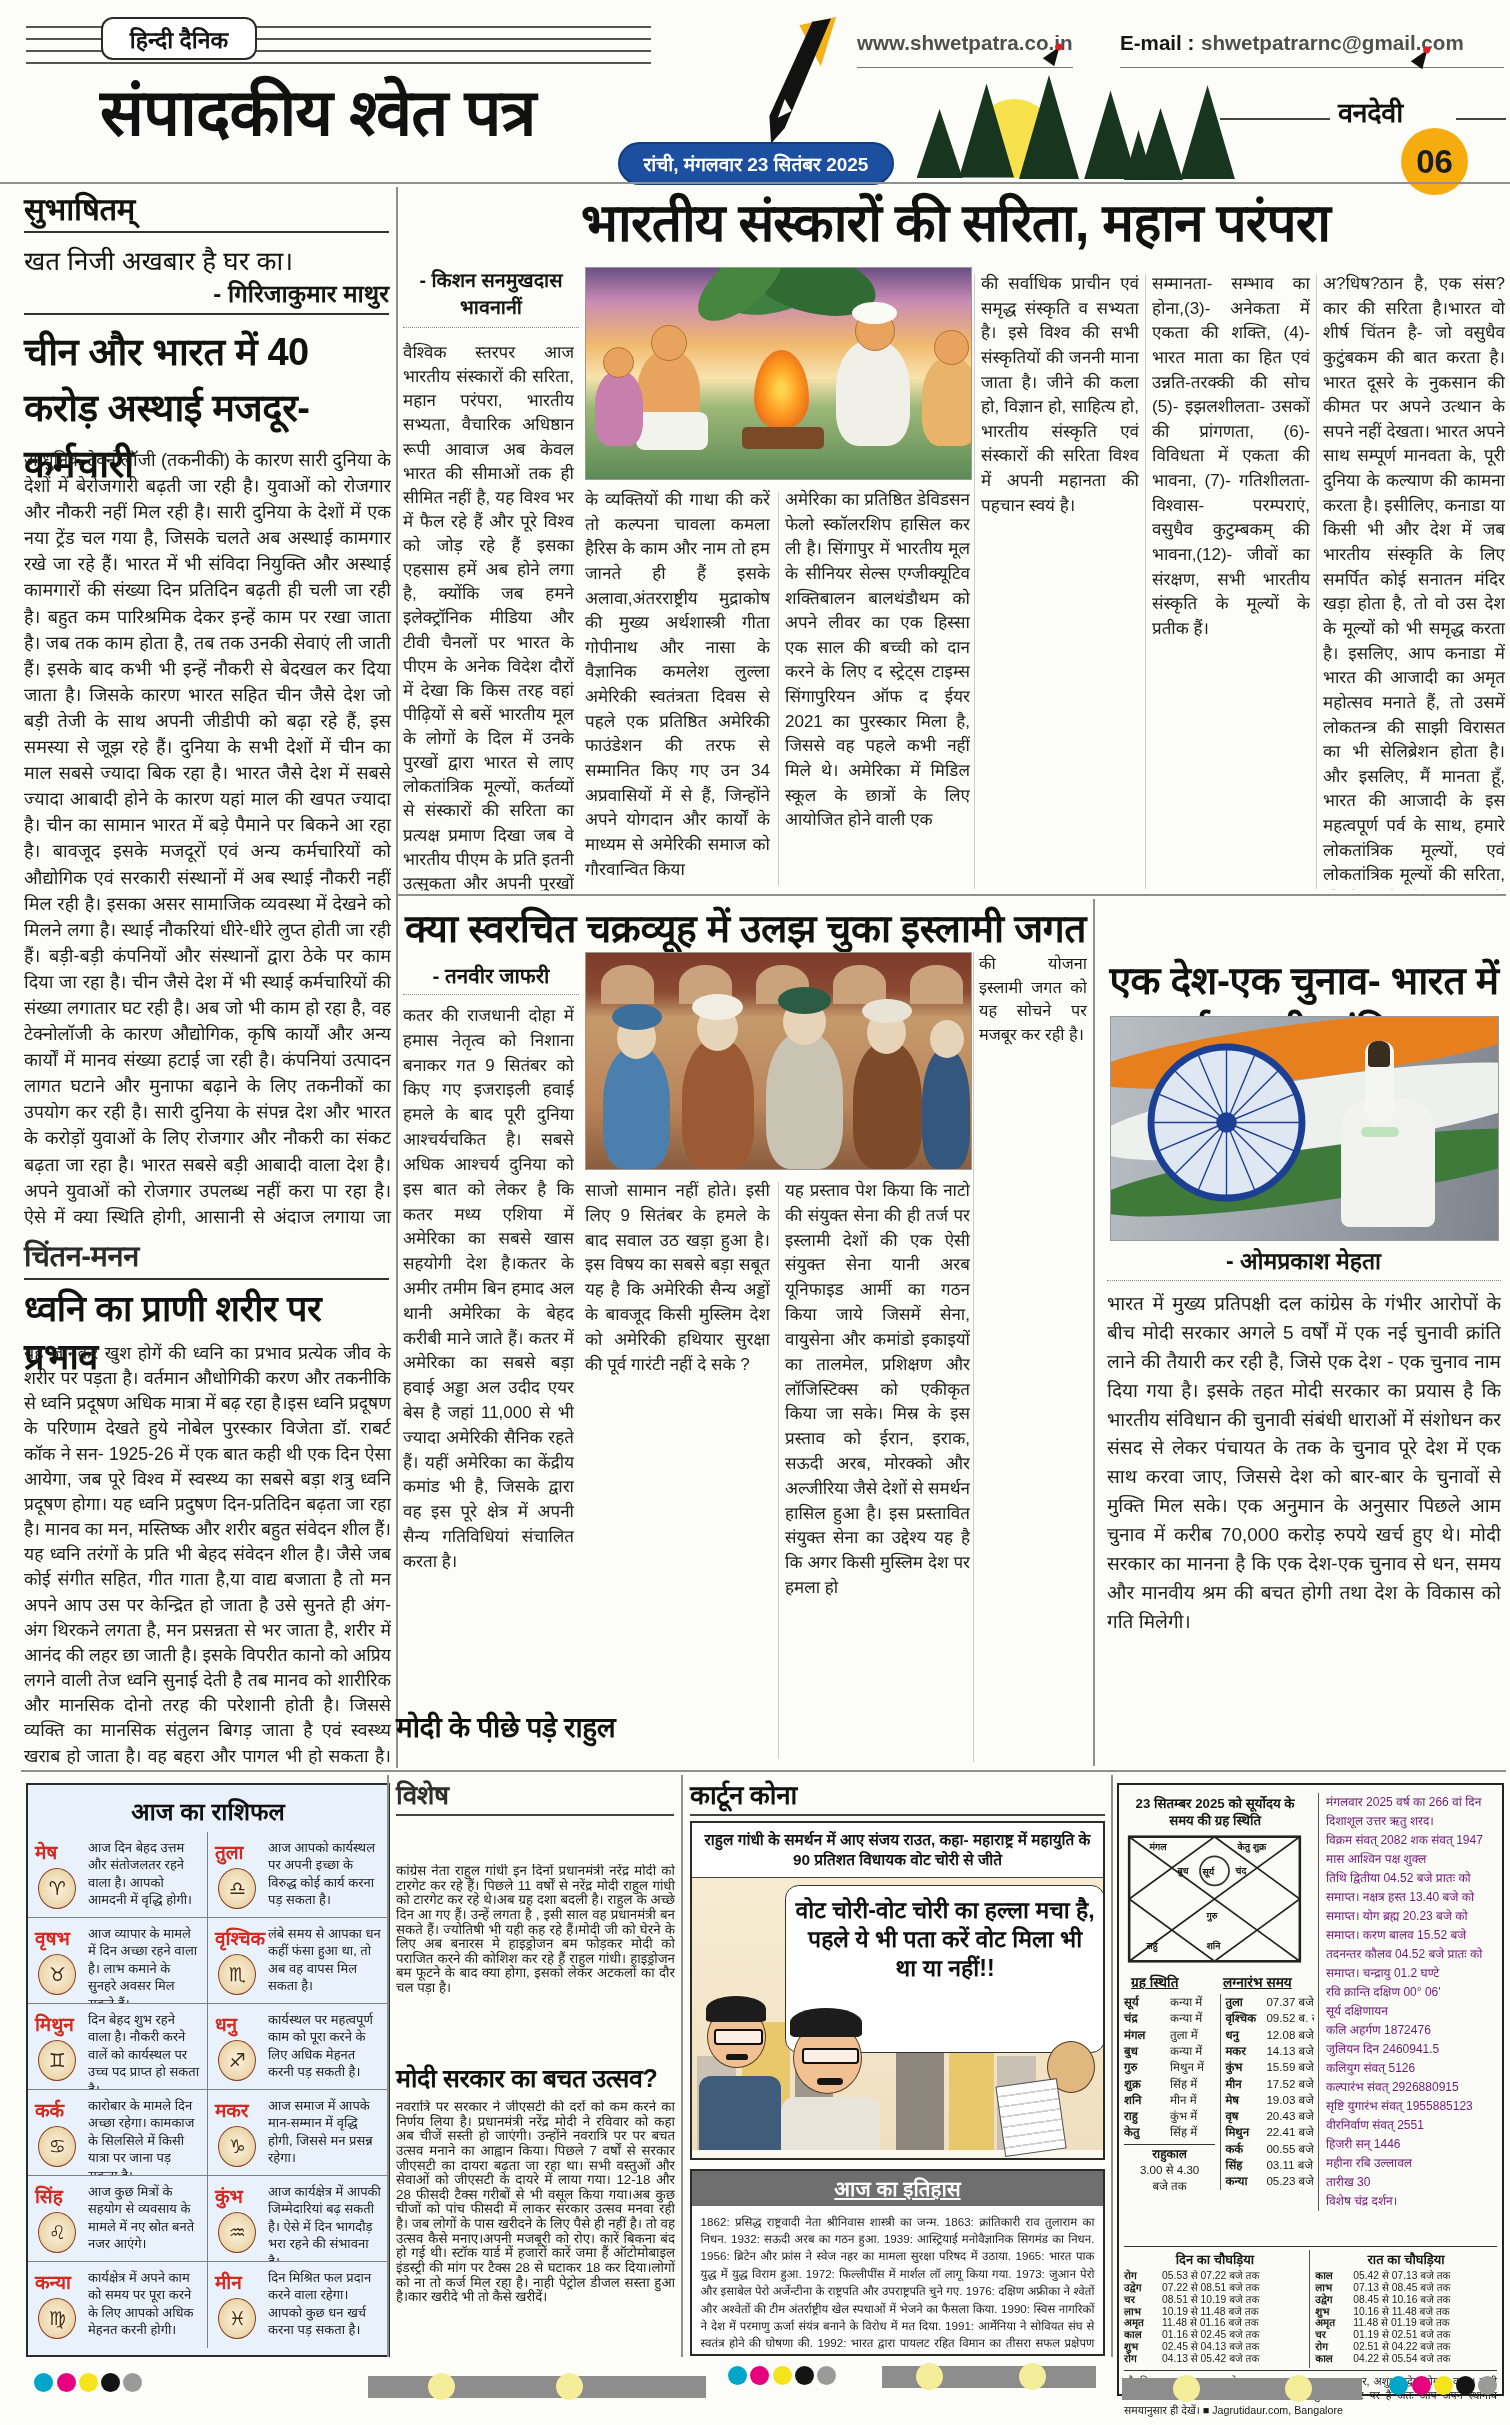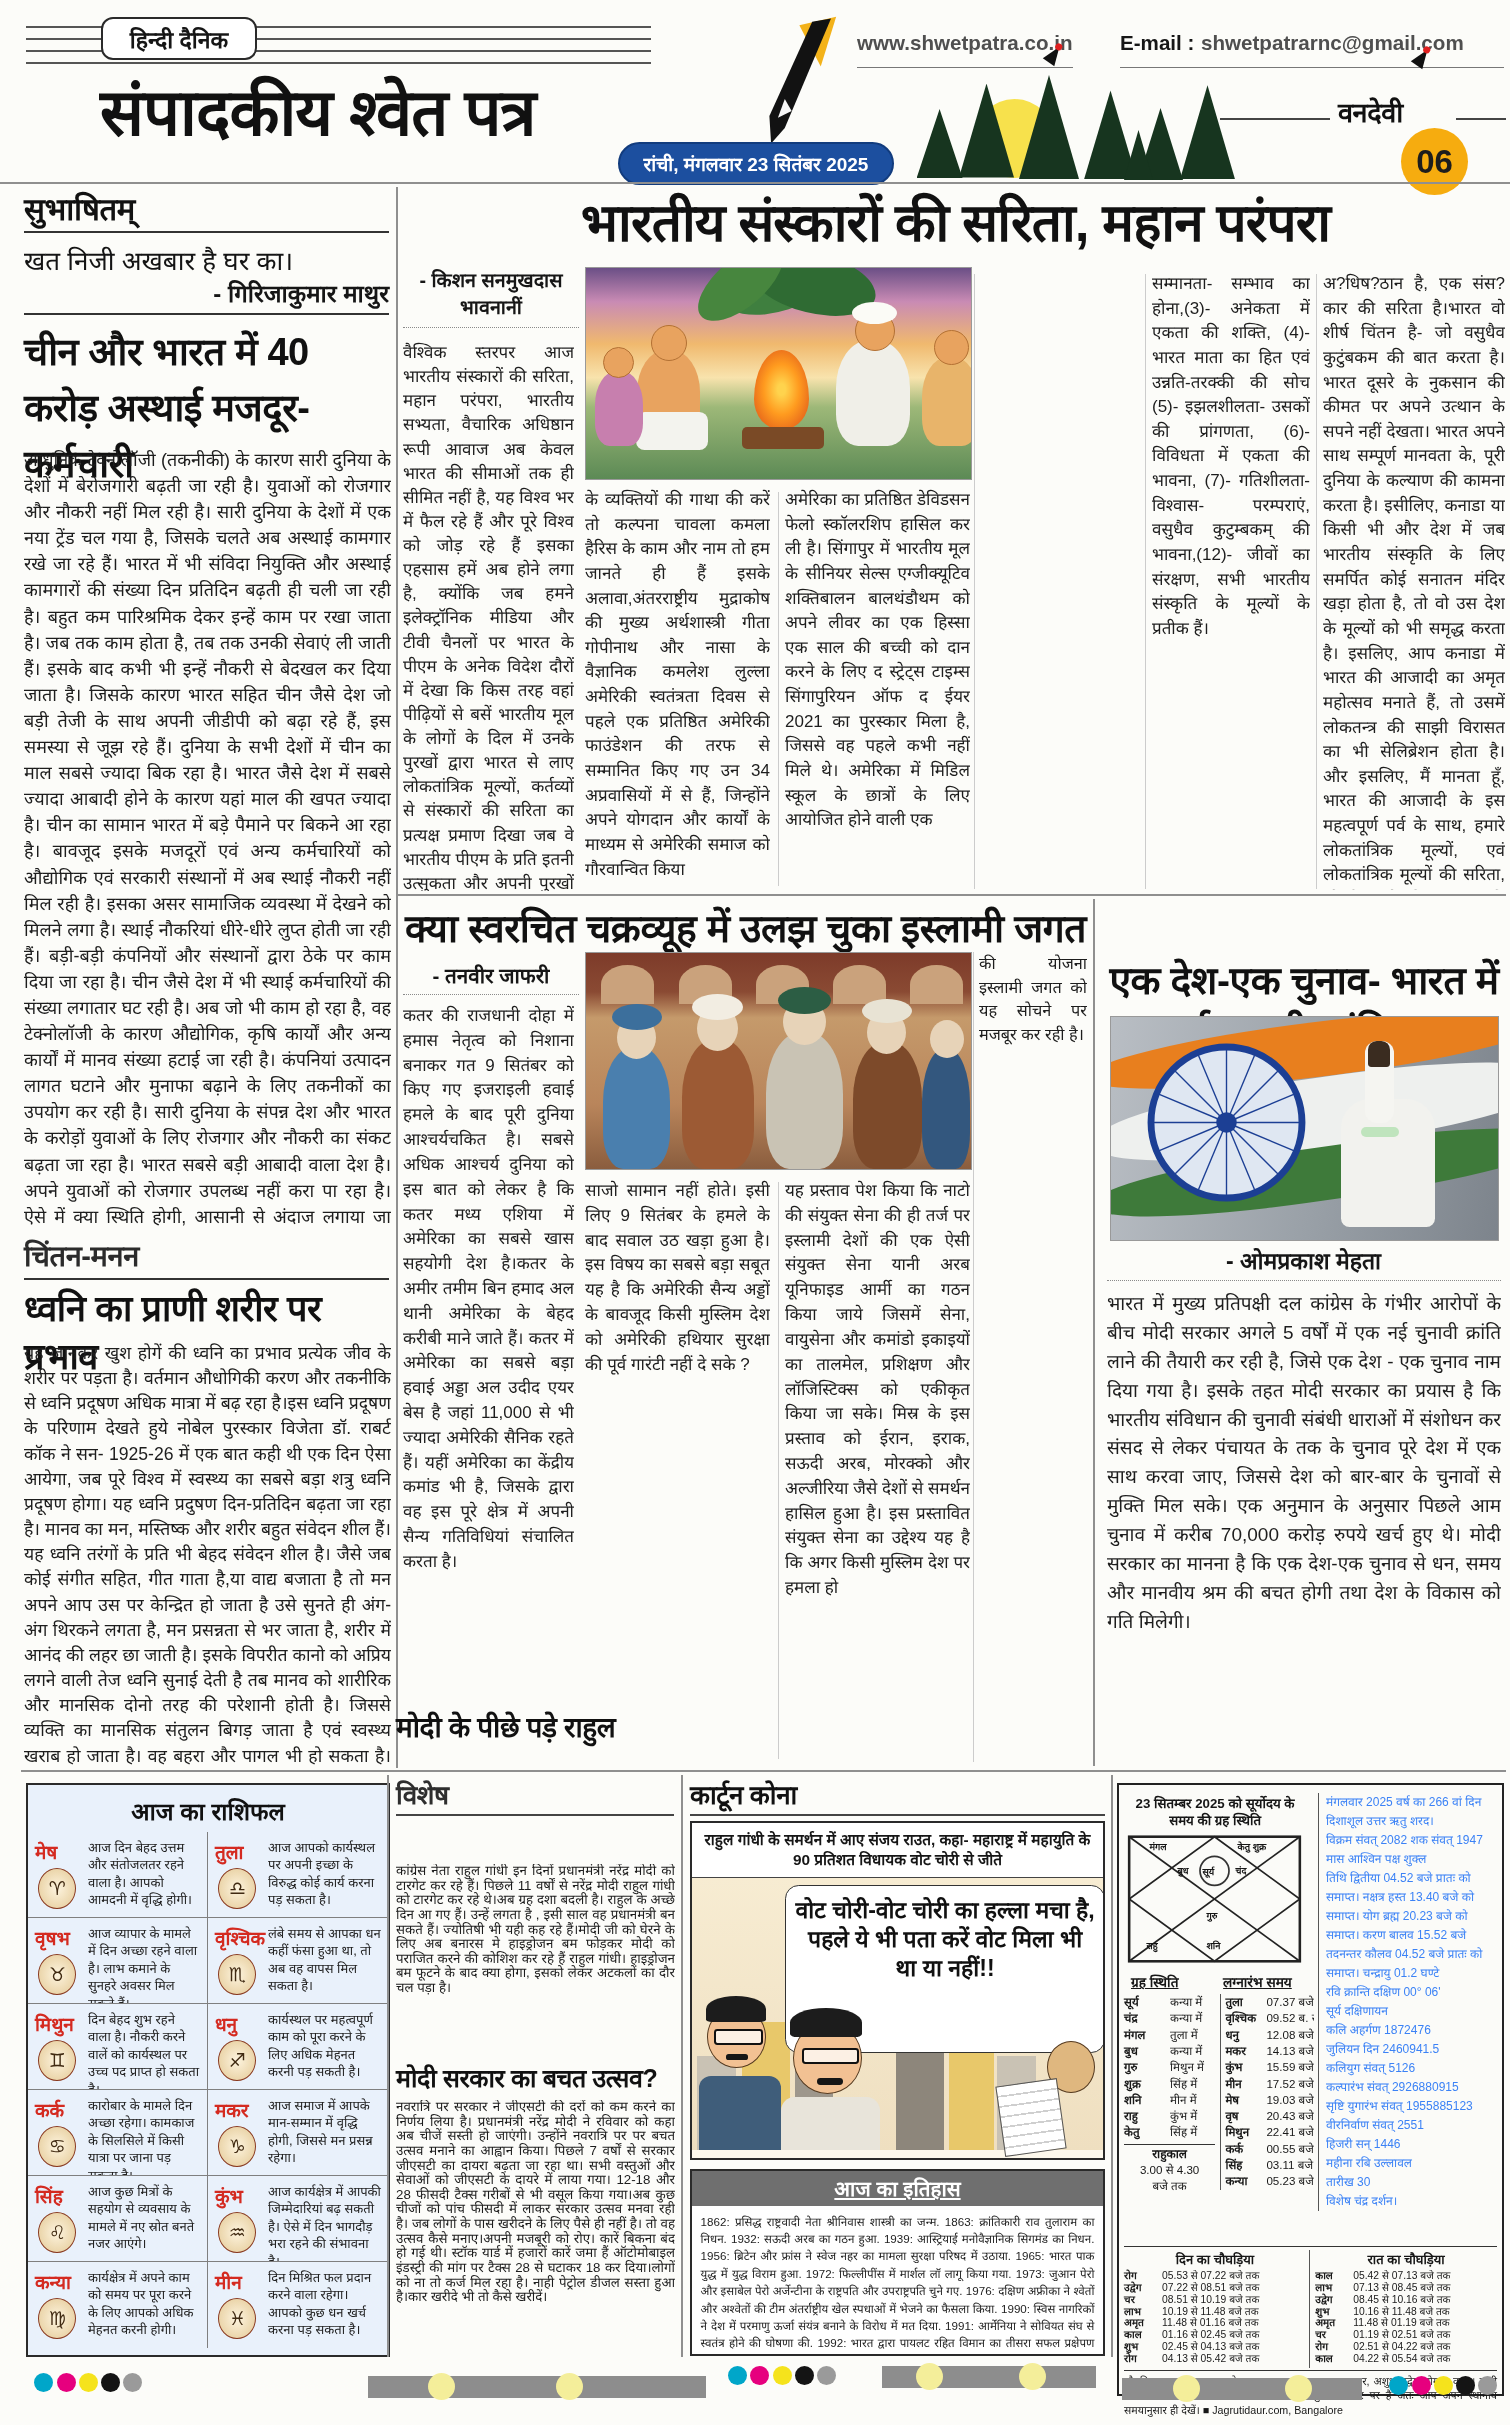--- a/index.html
+++ b/index.html
@@ -40,21 +40,21 @@
   .rash-grid{display:grid;grid-template-columns:1fr 1fr;}
   .rash-cell{position:relative;border-bottom:0.9px solid #7f7f7f;padding:6.9px 6.9px 3.4px 60px;height:86px;overflow:hidden;box-sizing:border-box;}
   .rash-cell:nth-child(odd){border-right:0.9px solid #7f7f7f;}
   .rash-cell:nth-child(11),.rash-cell:nth-child(12){border-bottom:none;}
   .rash-sign{position:absolute;left:6.9px;top:6.9px;color:#d42a20;font-weight:bold;font-size:19px;}
   .rash-icon{position:absolute;left:10.3px;top:36px;width:36px;height:39px;border-radius:50%;background:radial-gradient(#fdf4df,#e3c894);border:1.7px solid #8a3b22;display:flex;align-items:center;justify-content:center;font-size:19px;color:#402a12;}
   .rash-text{font-size:13px;line-height:1.35;text-align:justify;color:#222;}
   
   .pan-box{border:2.6px solid #222;background:#fbfbf8;box-sizing:border-box;}
   .pan-title{background:linear-gradient(180deg,#8c8c8c,#5f5f5f);color:#fff;font-weight:bold;text-align:center;border:0.9px solid #444;}
-  .pan-line{font-size:12px;line-height:19px;color:#3b82f6;font-weight:500;white-space:nowrap;overflow:hidden;}
+  .pan-line{font-size:12px;line-height:19px;color:#701a75;font-weight:500;white-space:nowrap;overflow:hidden;}
   .pan-row{display:flex;font-size:11.6px;line-height:16.3px;color:#191919;}
   .pan-row .n{width:46px;font-weight:bold;flex:none;}
   .pan-row .v{flex:1;white-space:nowrap;overflow:hidden;}
   .cg-row{display:flex;font-size:10.3px;line-height:11.8px;color:#191919;}
   .cg-row .n{width:38px;font-weight:bold;flex:none;}
   .cg-row .v{flex:1;white-space:nowrap;overflow:hidden;}
   
   .cart-box{border:2.6px solid #2a2a2a;background:#fdf8ec;box-sizing:border-box;overflow:hidden;}
   .speech{position:absolute;background:#fff;border:1.7px solid #333;border-radius:13.7px;font-weight:bold;text-align:center;color:#111;}
   .bld{position:absolute;bottom:0;}
@@ -165,20 +165,21 @@
     <div class="figure" style="left:336px;top:89px;width:57px;height:89px;background:#e8b46a;"></div>
     <div class="blob" style="left:348px;top:62px;width:33px;height:33px;background:#e8a35f;border:1.7px solid #b37134;"></div>
     <div class="figure" style="left:8.6px;top:103px;width:48px;height:75px;background:#c77fae;"></div>
     <div class="blob" style="left:17px;top:79px;width:29px;height:29px;background:#e8a35f;border:1.7px solid #b37134;"></div>
   </div>
 
   <div class="abs body-txt ov" style="left:585px;top:488px;width:185px;height:403px;font-size:17px;line-height:1.45;">के व्यक्तियों की गाथा की करें तो कल्पना चावला कमला हैरिस के काम और नाम तो हम जानते ही हैं इसके अलावा,अंतरराष्ट्रीय मुद्राकोष की मुख्य अर्थशास्त्री गीता गोपीनाथ और नासा के वैज्ञानिक कमलेश लुल्ला अमेरिकी स्वतंत्रता दिवस से पहले एक प्रतिष्ठित अमेरिकी फाउंडेशन की तरफ से सम्मानित किए गए उन 34 अप्रवासियों में से हैं, जिन्होंने अपने योगदान और कार्यों के माध्यम से अमेरिकी समाज को गौरवान्वित किया</div>
   <div class="abs body-txt ov" style="left:785px;top:488px;width:185px;height:403px;font-size:17px;line-height:1.45;">अमेरिका का प्रतिष्ठित डेविडसन फेलो स्कॉलरशिप हासिल कर ली है। सिंगापुर में भारतीय मूल के सीनियर सेल्स एग्जीक्यूटिव शक्तिबालन बालथंडौथम को अपने लीवर का एक हिस्सा एक साल की बच्ची को दान करने के लिए द स्ट्रेट्स टाइम्स सिंगापुरियन ऑफ द ईयर 2021 का पुरस्कार मिला है, जिससे वह पहले कभी नहीं मिले थे। अमेरिका में मिडिल स्कूल के छात्रों के लिए आयोजित होने वाली एक</div>
   <div class="vline" style="left:778px;top:492px;height:394px;background:#ccc;"></div>
 
+  <div class="abs body-txt ov" style="left:981px;top:272px;width:158px;height:618px;font-size:17px;line-height:1.45;">की सर्वाधिक प्राचीन एवं समृद्ध संस्कृति व सभ्यता है। इसे विश्व की सभी संस्कृतियों की जननी माना जाता है। जीने की कला हो, विज्ञान हो, साहित्य हो, भारतीय संस्कृति एवं संस्कारों की सरिता विश्व में अपनी महानता की पहचान स्वयं है।</div>
   <div class="abs body-txt ov" style="left:1152px;top:272px;width:158px;height:618px;font-size:17px;line-height:1.45;">सम्मानता- सम्भाव का होना,(3)- अनेकता में एकता की शक्ति, (4)- भारत माता का हित एवं उन्नति-तरक्की की सोच (5)- इझलशीलता- उसकों की प्रांगणता, (6)- विविधता में एकता की भावना, (7)- गतिशीलता- विश्वास- परम्पराएं, वसुधैव कुटुम्बकम् की भावना,(12)- जीवों का संरक्षण, सभी भारतीय संस्कृति के मूल्यों के प्रतीक हैं।</div>
   <div class="abs body-txt ov" style="left:1323px;top:272px;width:182px;height:618px;font-size:17px;line-height:1.45;">अ?धिष?ठान है, एक संस?कार की सरिता है।भारत वो शीर्ष चिंतन है- जो वसुधैव कुटुंबकम की बात करता है। भारत दूसरे के नुकसान की कीमत पर अपने उत्थान के सपने नहीं देखता। भारत अपने साथ सम्पूर्ण मानवता के, पूरी दुनिया के कल्याण की कामना करता है। इसीलिए, कनाडा या किसी भी और देश में जब भारतीय संस्कृति के लिए समर्पित कोई सनातन मंदिर खड़ा होता है, तो वो उस देश के मूल्यों को भी समृद्ध करता है। इसलिए, आप कनाडा में भारत की आजादी का अमृत महोत्सव मनाते हैं, तो उसमें लोकतन्त्र की साझी विरासत का भी सेलिब्रेशन होता है। और इसलिए, मैं मानता हूँ, भारत की आजादी के इस महत्वपूर्ण पर्व के साथ, हमारे लोकतांत्रिक मूल्यों, एवं लोकतांत्रिक मूल्यों की सरिता, पूरे विश्व के लिए भारत की अमूल्य भेंट एवं महत्वपूर्ण भूमिका है।</div>
   <div class="vline" style="left:974px;top:274px;height:615px;background:#ccc;"></div>
   <div class="vline" style="left:1145px;top:274px;height:615px;background:#ccc;"></div>
   <div class="vline" style="left:1316px;top:274px;height:615px;background:#ccc;"></div>
 
   <div class="abs hline" style="left:396px;top:894px;width:1110px;"></div>
 
   <div class="abs hl center" style="left:403px;top:903px;width:685px;font-size:39px;">क्या स्वरचित चक्रव्यूह में उलझ चुका इस्लामी जगत</div>
   <div class="abs center" style="left:403px;top:961px;width:176px;">

